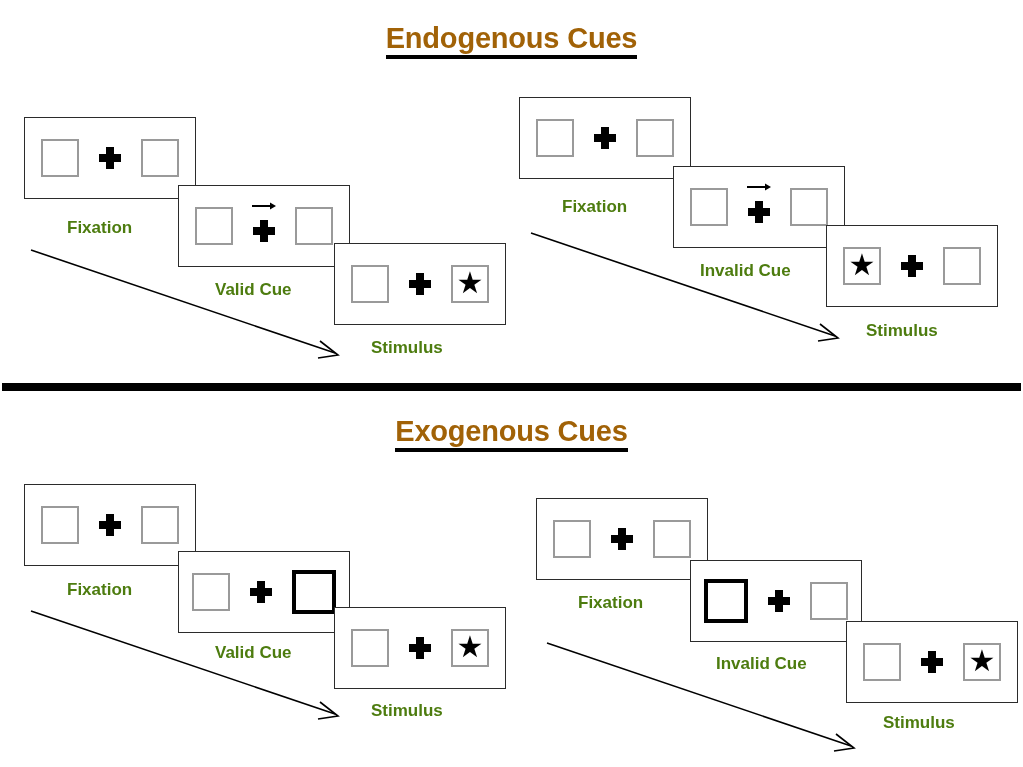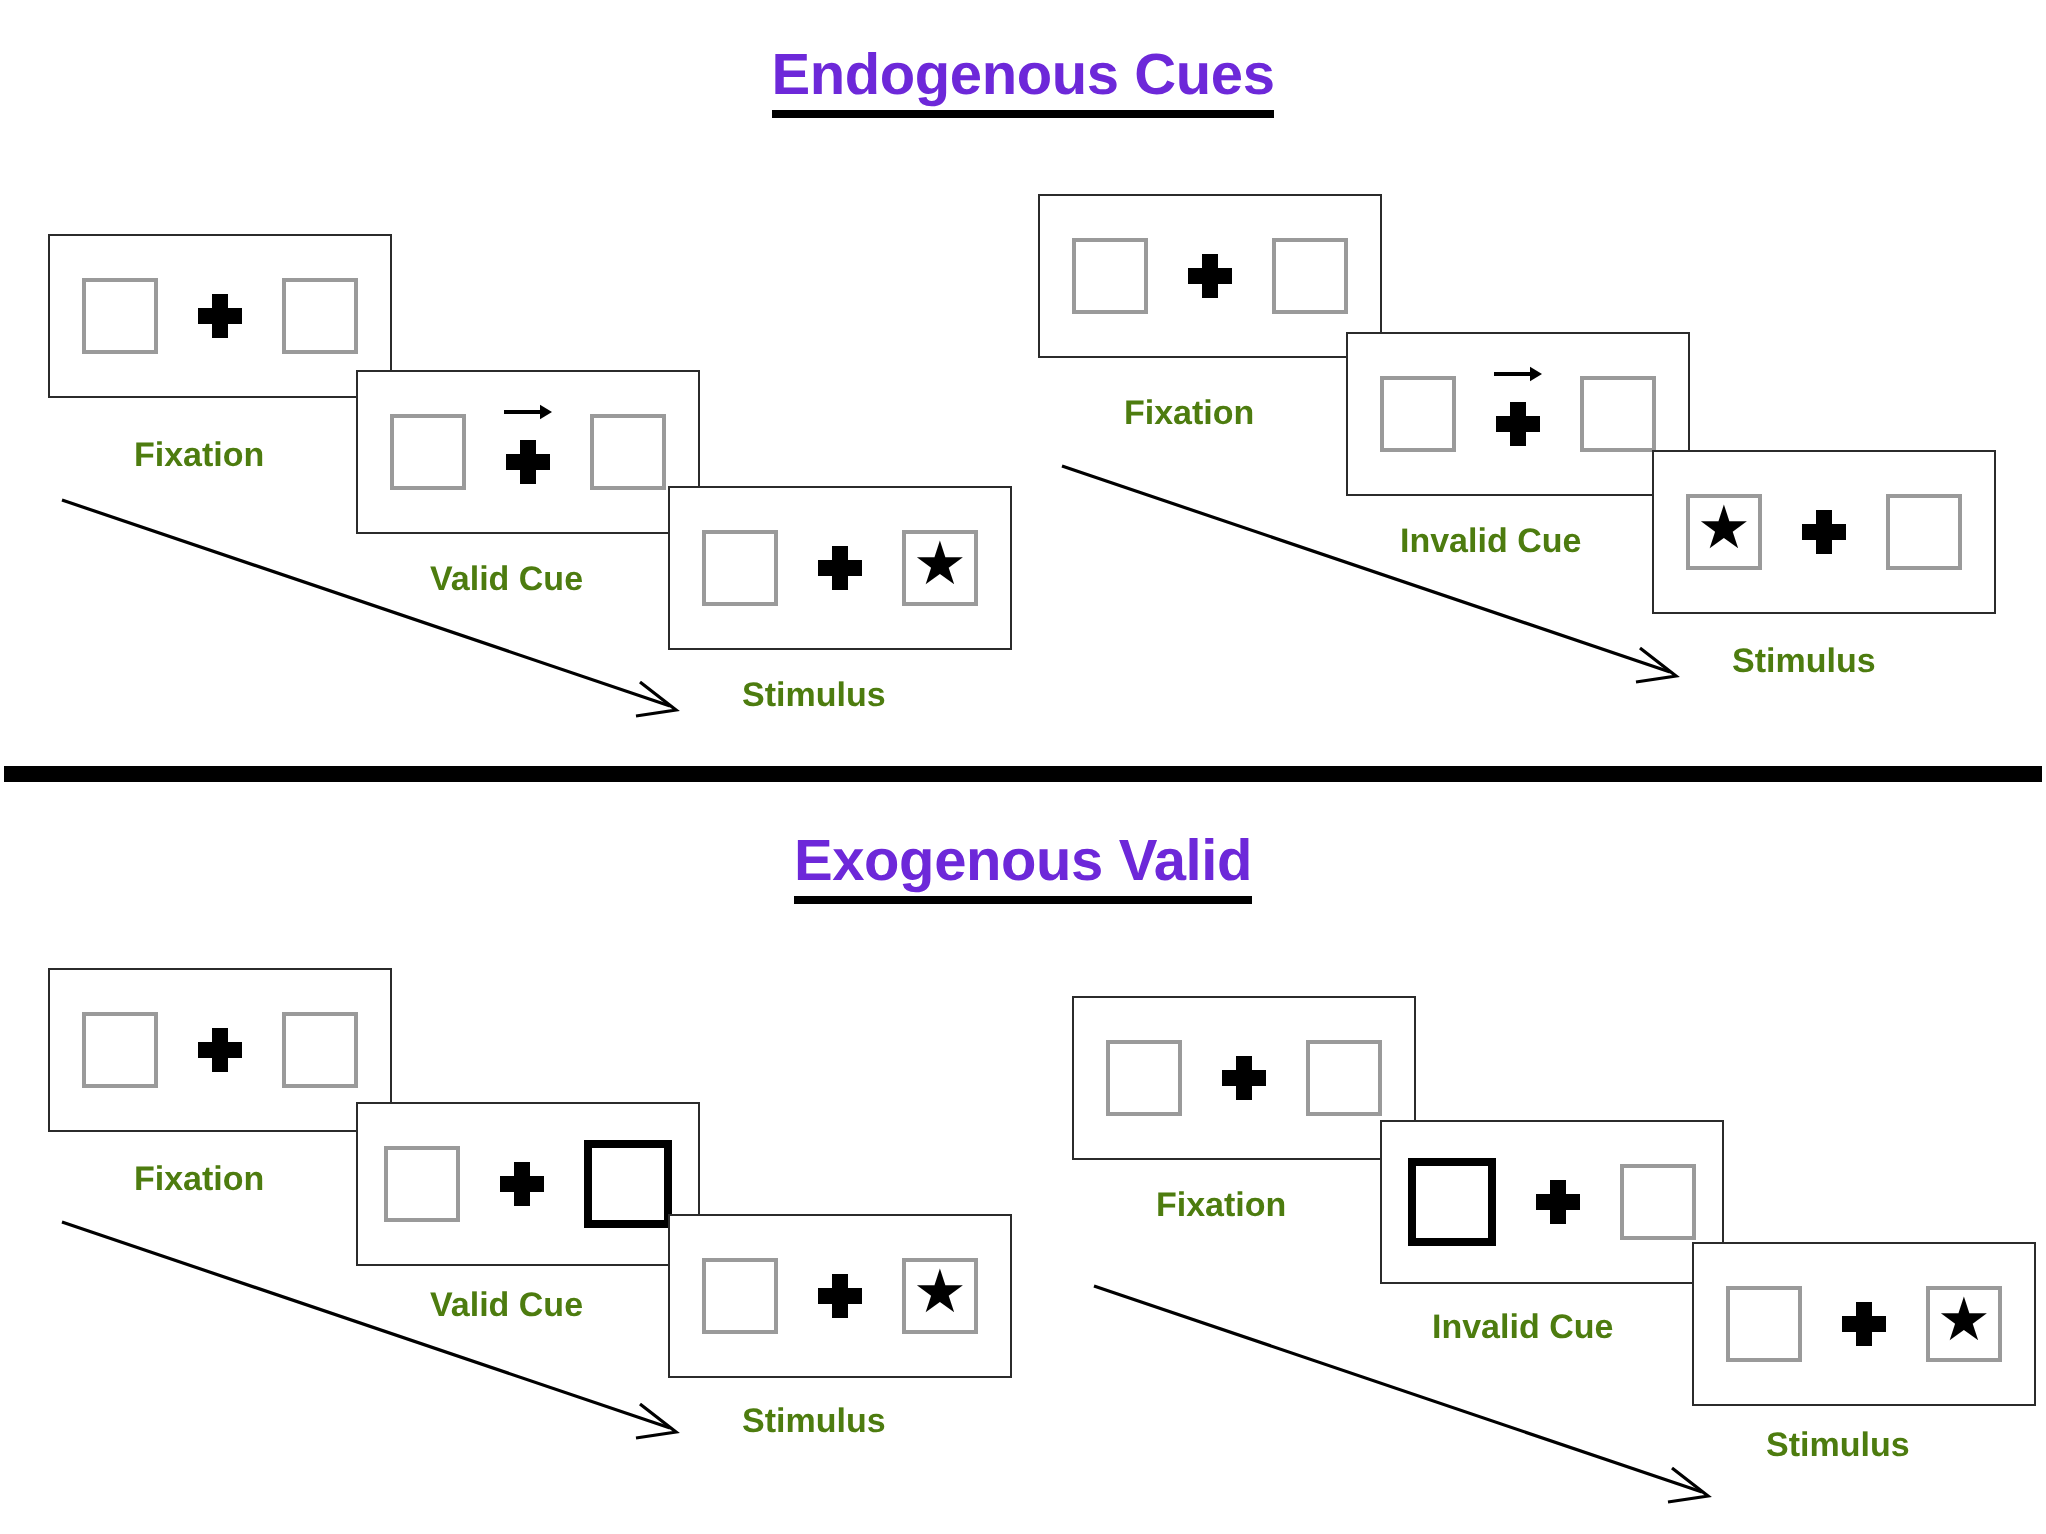--- a/index.html
+++ b/index.html
@@ -15,21 +15,21 @@
     overflow: hidden;
   }
 
   
   .section-title {
     position: absolute;
     width: 100%;
     text-align: center;
     font-size: 29px;
     font-weight: bold;
-    color: #6d28d9;
+    color: #a16207;
     letter-spacing: -0.2px;
   }
   .section-title span {
     border-bottom: 4px solid #000000;
     padding-bottom: 1px;
   }
   #title-endogenous { top: 22px; left: 0; }
   #title-exogenous  { top: 415px; left: 0; }
 
   
@@ -232,21 +232,21 @@
 <div class="caption" style="left:866px; top:321px;">Stimulus</div>
 
 <svg class="time-arrow" style="left:528px; top:228px; width:320px; height:120px;" viewBox="0 0 320 120">
   <line x1="3" y1="5" x2="307" y2="108" stroke="#000" stroke-width="1.6"></line>
   <polyline points="292,96 310,110 290,113" fill="none" stroke="#000" stroke-width="1.6"></polyline>
 </svg>
 
 <div id="divider"></div>
 
 <div class="section-title" id="title-exogenous">
-  <span>Exogenous Valid</span>
+  <span>Exogenous Cues</span>
 </div>
 
 <div class="frame" style="left:24px; top:484px; width:172px; height:82px;">
   <div class="frame-inner">
     <div class="box"></div>
     <div class="center-col">
       <div class="plus"></div>
     </div>
     <div class="box"></div>
   </div>

